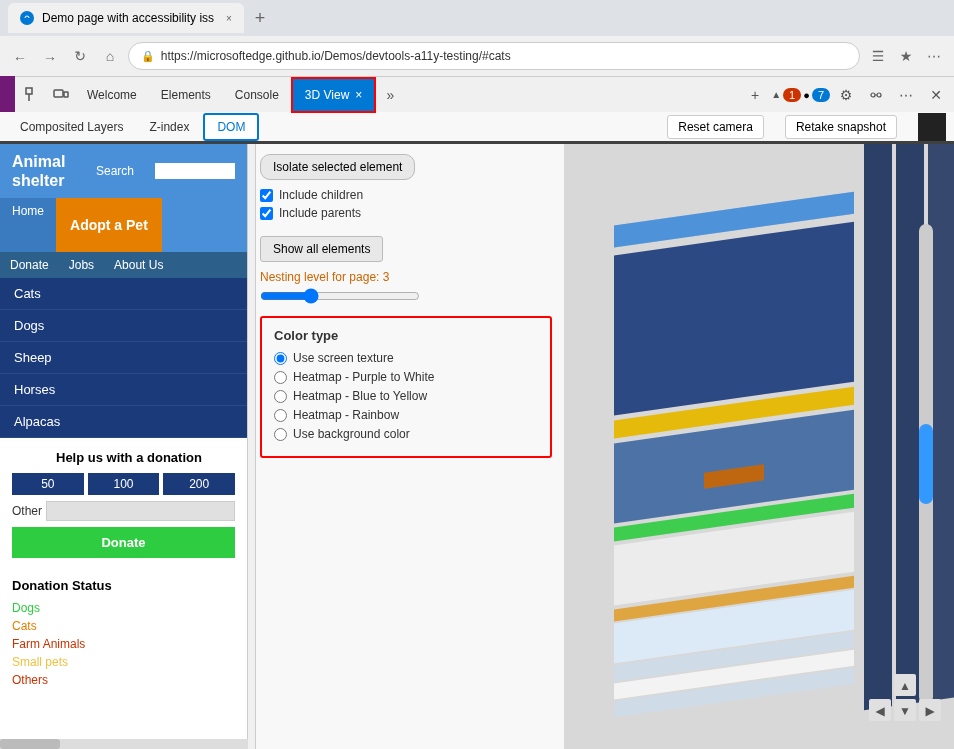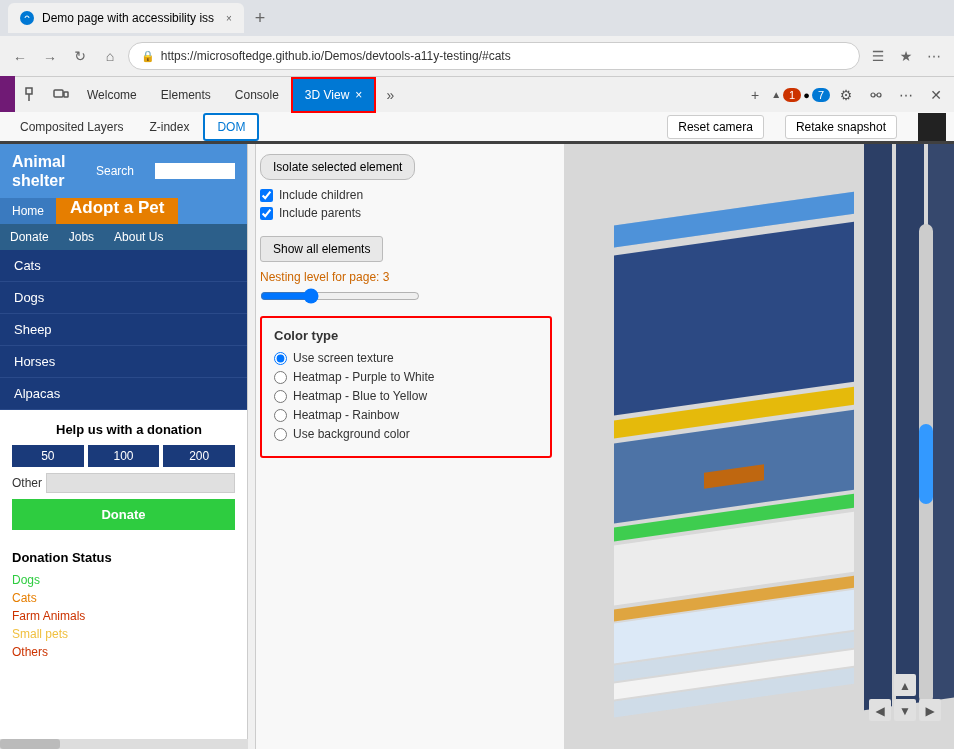--- a/index.html
+++ b/index.html
@@ -41,21 +41,21 @@
 
     
     .website-panel { width: 248px; min-width: 248px; background: white; overflow-y: auto; border-right: 1px solid #ccc; display: flex; flex-direction: column; }
     .site-header { background: #4a90d9; padding: 8px 12px; display: flex; align-items: center; justify-content: space-between; }
     .site-title { color: white; font-size: 16px; font-weight: bold; line-height: 1.2; }
     .site-search { display: flex; align-items: center; gap: 21px; }
     .search-label { color: white; font-size: 12px; }
     .search-input { border: none; padding: 2px 6px; font-size: 11px; width: 80px; }
     .site-nav { display: flex; background: #4a90d9; }
     .nav-home { background: #3a7abf; color: white; padding: 6px 12px; font-size: 12px; cursor: pointer; }
-    .nav-adopt { background: #e67e00; color: white; padding: 0 14px; font-size: 17px; font-weight: bold; cursor: pointer; }
+    .nav-adopt { background: #e67e00; color: white; padding: 19px 14px; font-size: 14px; font-weight: bold; cursor: pointer; }
     .nav-links { display: flex; background: #2c5f8a; }
     .nav-link { color: white; padding: 6px 10px; font-size: 12px; cursor: pointer; }
     .sidebar-list { padding: 0; }
     .sidebar-item-btn { display: block; width: 100%; background: #1a3a7a; color: white; padding: 8px 14px; font-size: 13px; text-align: left; cursor: pointer; border: none; border-bottom: 1px solid #2a4a8a; }
     .donation-section { padding: 12px; }
     .donation-title { font-weight: bold; font-size: 13px; margin-bottom: 8px; margin-left: 44px; }
     .donation-amounts { display: flex; gap: 4px; margin-bottom: 6px; }
     .amount-btn { background: #1a3a7a; color: white; padding: 4px 10px; font-size: 12px; cursor: pointer; border: none; flex: 1; text-align: center; }
     .other-row { display: flex; align-items: center; gap: 4px; margin-bottom: 6px; }
     .other-label { font-size: 12px; color: #333; }

